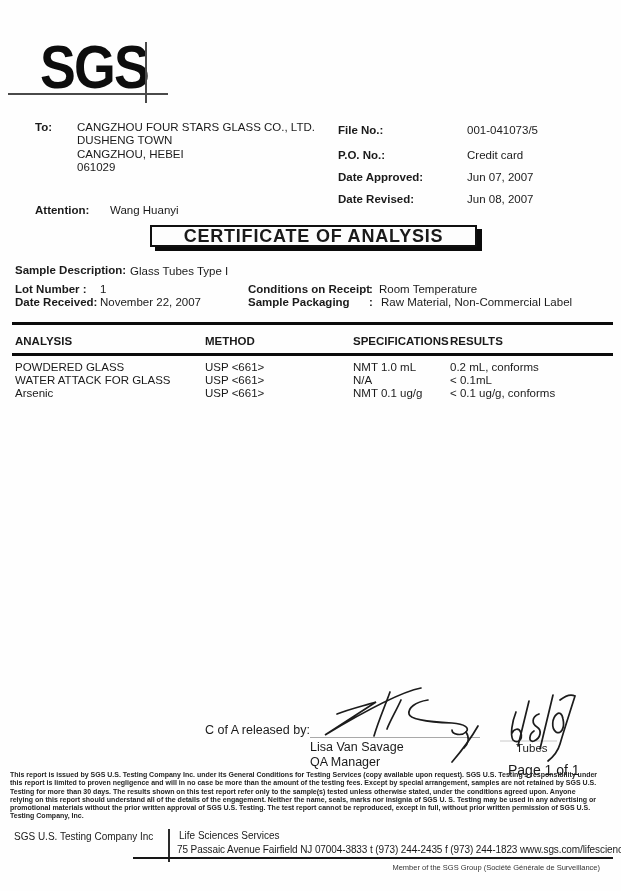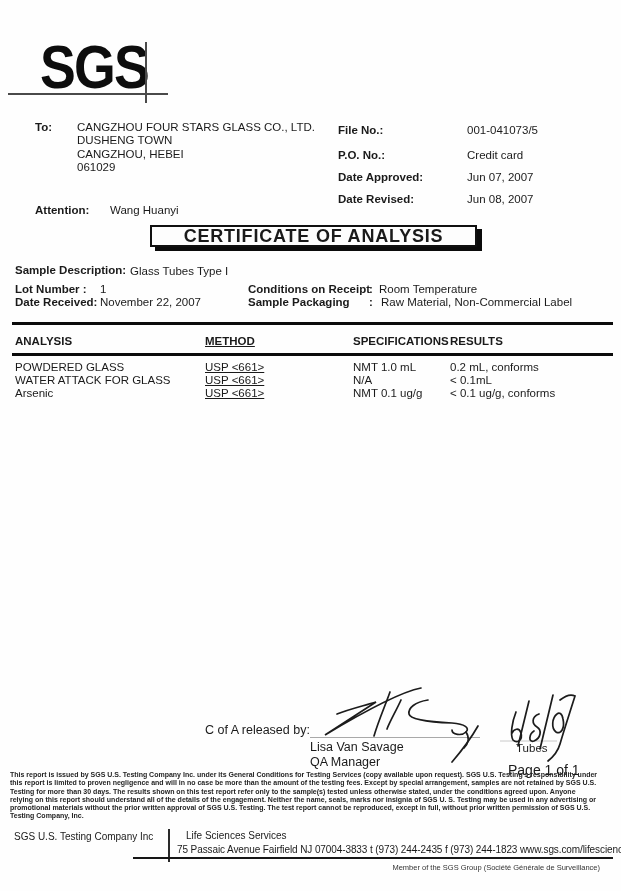--- a/index.html
+++ b/index.html
@@ -34,35 +34,35 @@
     left:150px; top:225px; width:327px; height:22px;
     border:2px solid #101010; background:#fdfdfd;
     box-shadow:5px 4px 0 0 #0b0b0b;
     text-align:center; line-height:18px; font-size:18px; font-weight:bold; letter-spacing:0.8px;
   }
 
   #rule-sample { left:12px; top:322px; width:601px; height:3px; background:#0b0b0b; }
   #rule-header { left:12px; top:353px; width:601px; height:2.5px; background:#0b0b0b; }
 
   .cell { font-size:11.5px; }
-  .c0 { left:15px; } .c1 { left:205px;text-decoration:underline; } .c2 { left:325px;margin-left:28px; } .c3 { left:450px; }
+  .c0 { left:15px; } .c1 { left:205px; } .c2 { left:325px;margin-left:28px; } .c3 { left:450px; }
 
   #sig-svg { left:295px; top:660px; width:300px; height:115px; }
   #sig-line { left:310px; top:737px; width:170px; height:1px; background:#a9a9a9; }
   .sig-text { font-size:12.5px; }
 
   #disclaimer { left:10px; top:771px; width:608px; overflow:hidden; }
   #disclaimer div {
     font-size:7px; font-weight:bold; line-height:8.3px; white-space:nowrap;
     color:#242424; letter-spacing:0px;
   }
 
   #footer-company { left:14px; top:831px; font-size:10px; }
   #footer-vbar { left:168px; top:829px; width:1.5px; height:33px; background:#2a2a2a; }
-  #footer-division { left:186px; top:830px; font-size:10px; }
+  #footer-division { left:179px; top:830px; font-size:10px; }
   #footer-address { left:177px; top:844px; font-size:10px; letter-spacing:-0.1px; }
   #footer-rule { left:133px; top:857px; width:480px; height:2px; background:#161616; }
   #footer-member { left:297px; top:863px; width:303px; text-align:right; font-size:7.5px; color:#333; }
 </style>
 </head>
 <body>
 
 <div id="page">
 
   <div class="abs" id="logo-text">SGS</div>

